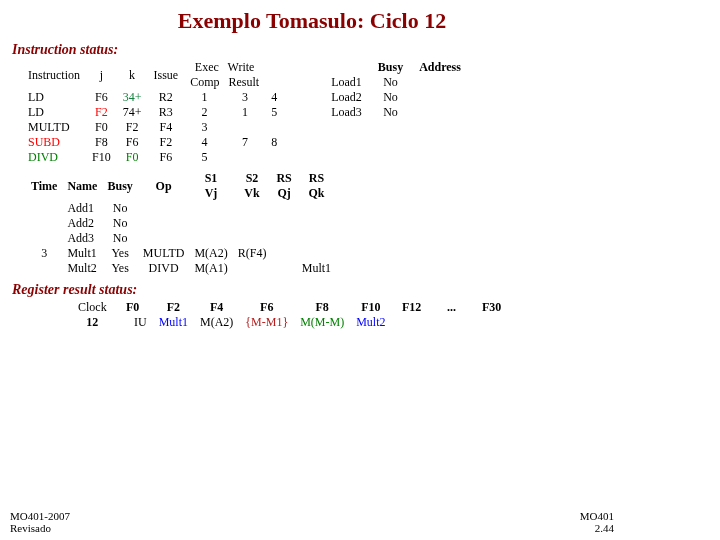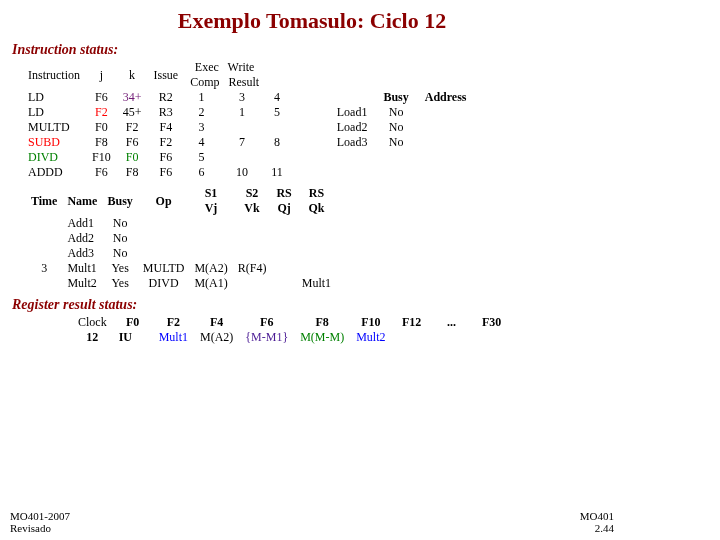--- a/index.html
+++ b/index.html
@@ -104,47 +104,47 @@
       text-align: right;
     }
   </style>
 </head>
 <body>
 
 <div class="page">
 
   <div class="main-title">Exemplo Tomasulo: Ciclo 12</div>
 
-  <div class="two-col" style="align-items: center;">
+  <div class="two-col" style="align-items: flex-start;">
     <div class="section">
       <div class="section-title">Instruction status:</div>
       <table class="instr-table">
         <thead>
           <tr>
             <th class="col-left">Instruction</th>
             <th>j</th>
             <th>k</th>
             <th>Issue</th>
             <th colspan="2" style="text-align:center;">Exec &nbsp; Write<br>Comp &nbsp; Result</th>
           </tr>
         </thead>
         <tbody id="instr-tbody">
         <tr>
     <td class="col-left" style="color:#000">LD</td>
     <td style="color:#000">F6</td>
-    <td style="color:#701a75">34+</td>
+    <td style="color:#15803d">34+</td>
     <td>R2</td>
     <td>1</td>
     <td>3</td>
     <td>4</td>
   </tr>
             <tr>
     <td class="col-left" style="color:#000">LD</td>
     <td style="color:red">F2</td>
-    <td style="color:#000">45+</td>
+    <td style="color:#000">74+</td>
     <td>R3</td>
     <td>2</td>
     <td>1</td>
     <td>5</td>
   </tr>
             <tr>
     <td class="col-left" style="color:#000">MULTD</td>
     <td style="color:#000">F0</td>
     <td style="color:#000">F2</td>
     <td>F4</td>
@@ -162,29 +162,20 @@
     <td>8</td>
   </tr>
             <tr>
     <td class="col-left" style="color:green">DIVD</td>
     <td style="color:#000">F10</td>
     <td style="color:green">F0</td>
     <td>F6</td>
     <td>5</td>
     <td></td>
     <td></td>
-  </tr>
-            <tr>
-    <td class="col-left" style="color:#000">ADDD</td>
-    <td style="color:#000">F6</td>
-    <td style="color:#000">F8</td>
-    <td>F6</td>
-    <td>6</td>
-    <td>10</td>
-    <td>11</td>
   </tr>
           </tbody>
       </table>
     </div>
 
     <div class="section" style="margin-top: 18px; margin-left: 10px;">
       <table class="load-table">
         <thead>
           <tr>
             <th></th>
@@ -295,24 +286,24 @@
             <td style="text-align: center; padding: 0px 6px; font-weight: bold;">F6</td>
             <td style="text-align: center; padding: 0px 6px; font-weight: bold;">F8</td>
             <td style="text-align: center; padding: 0px 6px; font-weight: bold;">F10</td>
             <td style="text-align: center; padding: 0px 6px; font-weight: bold;">F12</td>
             <td style="text-align: center; padding: 0px 6px; font-weight: bold;">...</td>
             <td style="text-align: center; padding: 0px 6px; font-weight: bold;">F30</td>
           </tr>
           <tr>
             <td></td>
             <td style="font-weight: bold;">12</td>
-            <td style="text-align: left; padding: 0px 6px; font-weight: bold;">IU</td>
+            <td style="text-align: right; padding: 0px 6px;">IU</td>
             <td style="text-align: center; padding: 0px 6px; color: blue;">Mult1</td>
             <td style="text-align: center; padding: 0px 6px;">M(A2)</td>
-            <td style="text-align: center; padding: 0px 6px; color: #4c1d95;">{M-M1}</td>
+            <td style="text-align: center; padding: 0px 6px; color: #b91c1c;">{M-M1}</td>
             <td style="text-align: center; padding: 0px 6px; color: green;">M(M-M)</td>
             <td style="text-align: center; padding: 0px 6px; color: blue;">Mult2</td>
             <td style="text-align: center; padding: 0px 6px;"></td>
             <td style="text-align: center; padding: 0px 6px;"></td>
             <td style="text-align: center; padding: 0px 6px;"></td>
           </tr>
         </tbody>
       </table>
   </div>
 

